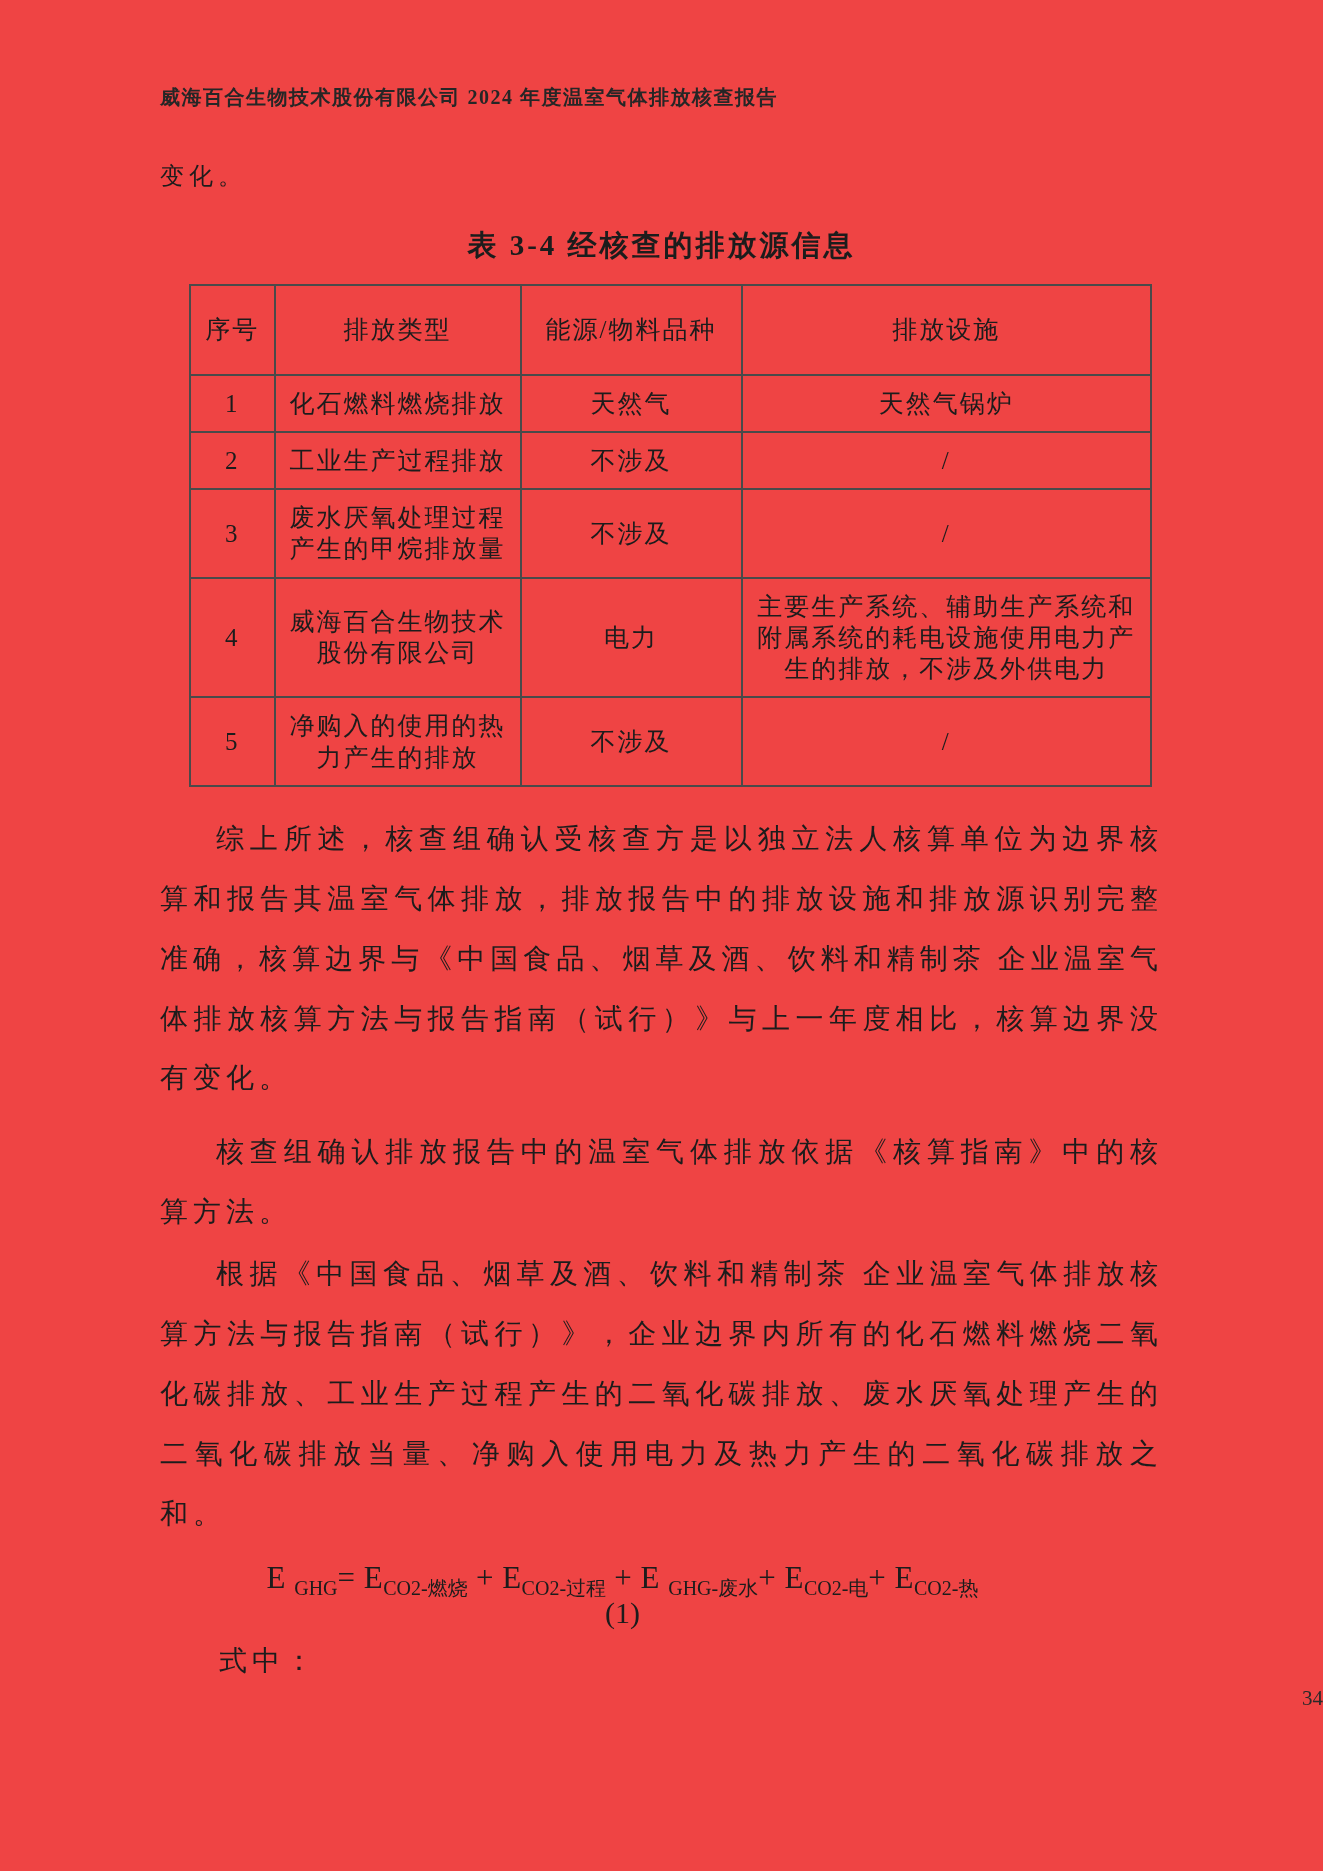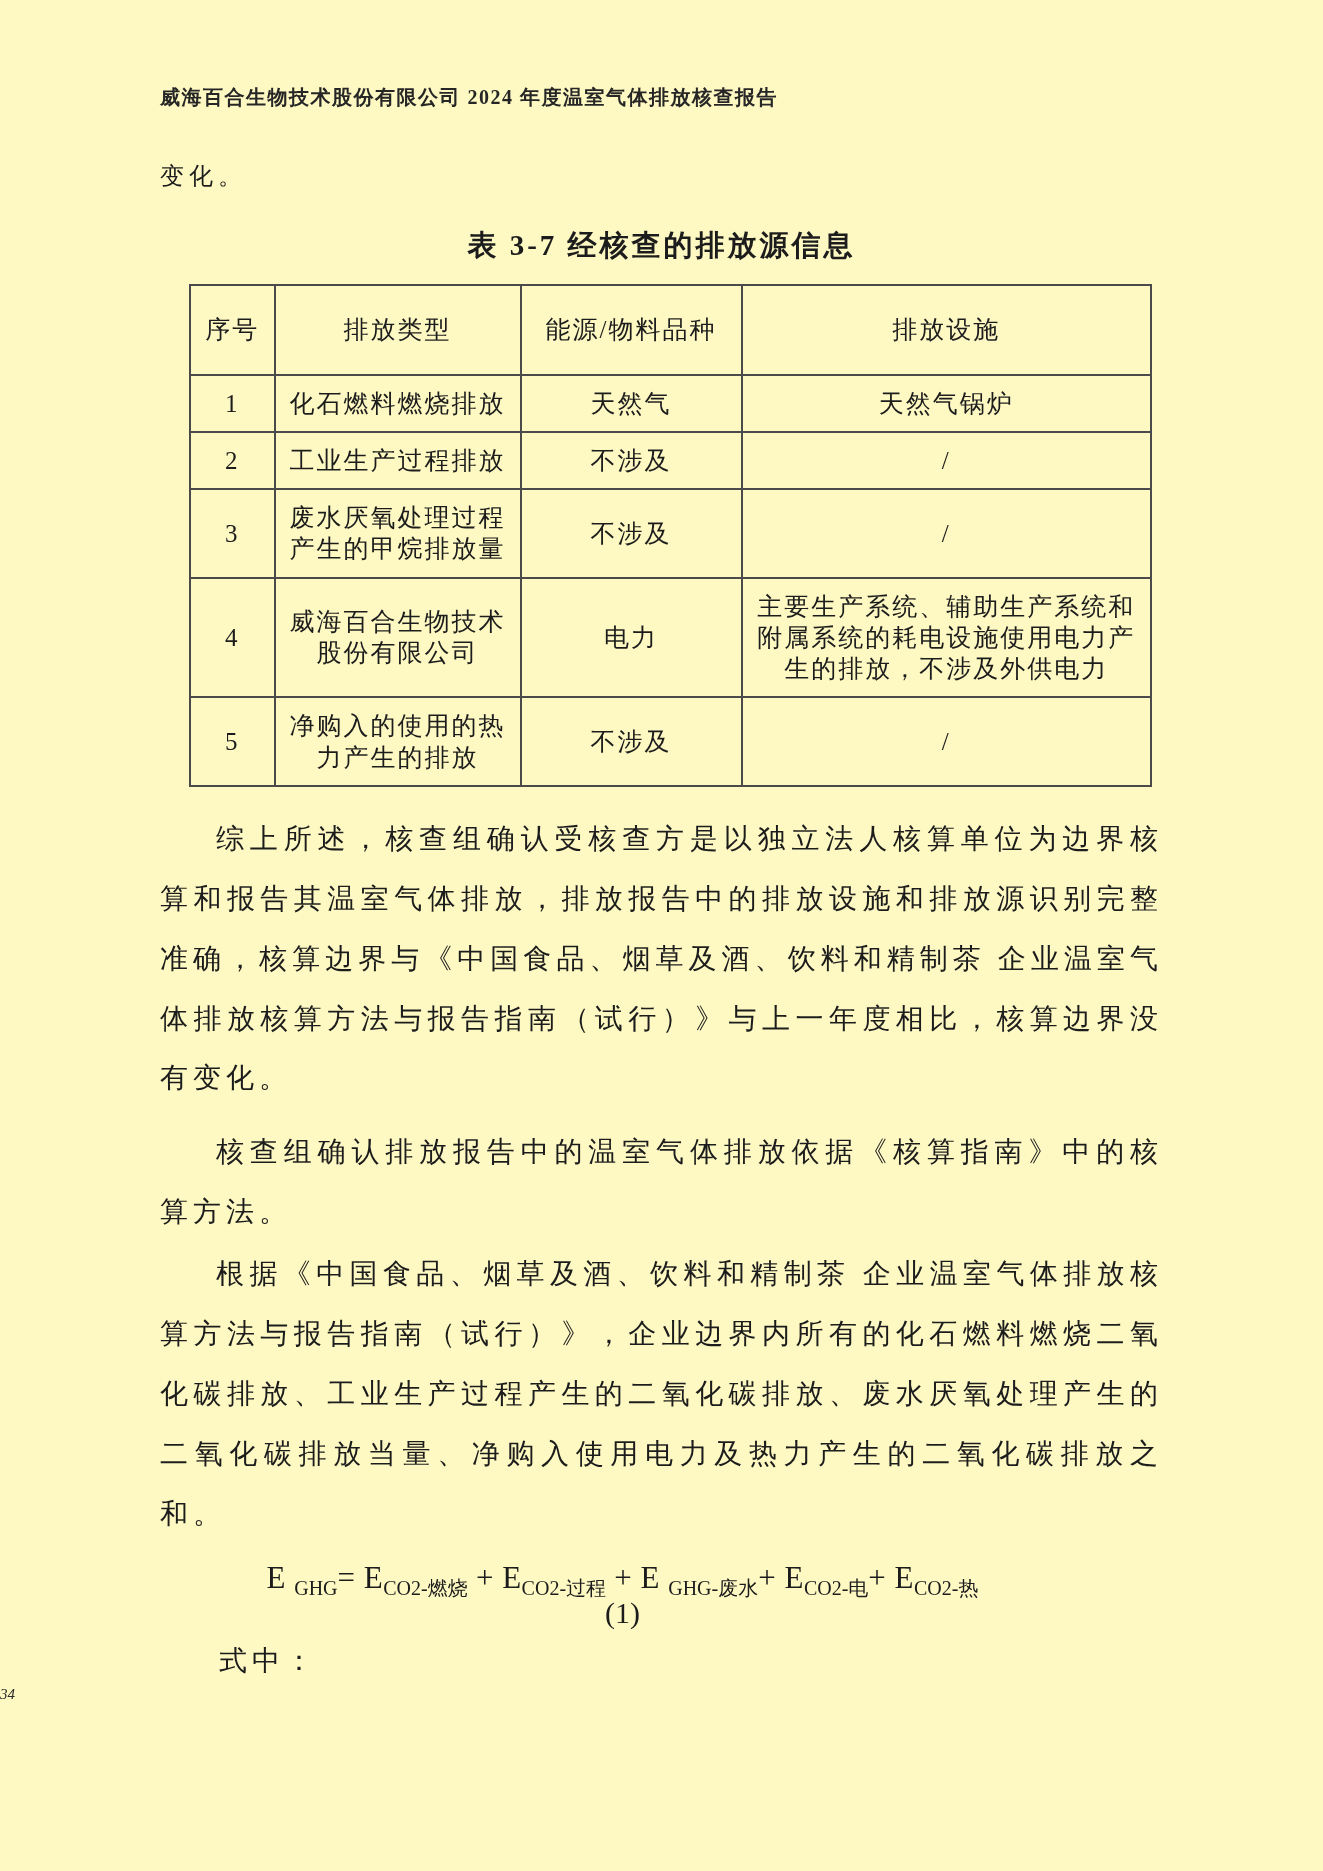--- a/index.html
+++ b/index.html
@@ -1,21 +1,21 @@
 <!DOCTYPE html>
 <html><head>
 <meta charset="utf-8">
 <style>
   html,body { margin:0; padding:0; background:#9a9a9a; }
   .page {
     position: relative;
     width: 1323px;
     height: 1871px;
     margin: 0 auto;
-    background: #fef9c3;
+    background: #ef4444;
     color: #1c1c1c;
     font-family: "Liberation Serif", "DejaVu Serif", serif;
     box-sizing: border-box;
     padding: 84px 160px 0 160px;
     overflow: hidden;
   }
   .running-header {
     font-size: 20px;
     font-weight: 600;
     letter-spacing: 1.5px;
@@ -103,36 +103,35 @@
   .where-label {
     margin: 12px 0 0 59px;
     font-size: 28px;
     letter-spacing: 5px;
   }
   .page-number {
     position: absolute;
     top: 1686px;
     left: 0;
     width: 100%;
-    text-align: left;
-    font-size: 15px;
+    text-align: right;
+    font-size: 21px;
     color: #2a2a2a;
-    font-style: italic;
   }
 </style>
 </head>
 <body>
 
 <div class="page">
 
   <div class="running-header">威海百合生物技术股份有限公司  2024 年度温室气体排放核查报告</div>
 
   <p class="carryover">变化。</p>
 
-  <div class="table-caption">表 3-7  经核查的排放源信息</div>
+  <div class="table-caption">表 3-4  经核查的排放源信息</div>
 
   <table class="src-table">
     <colgroup>
       <col style="width:8.8%">
       <col style="width:25.6%">
       <col style="width:23.0%">
       <col style="width:42.6%">
     </colgroup>
     <thead>
       <tr>

